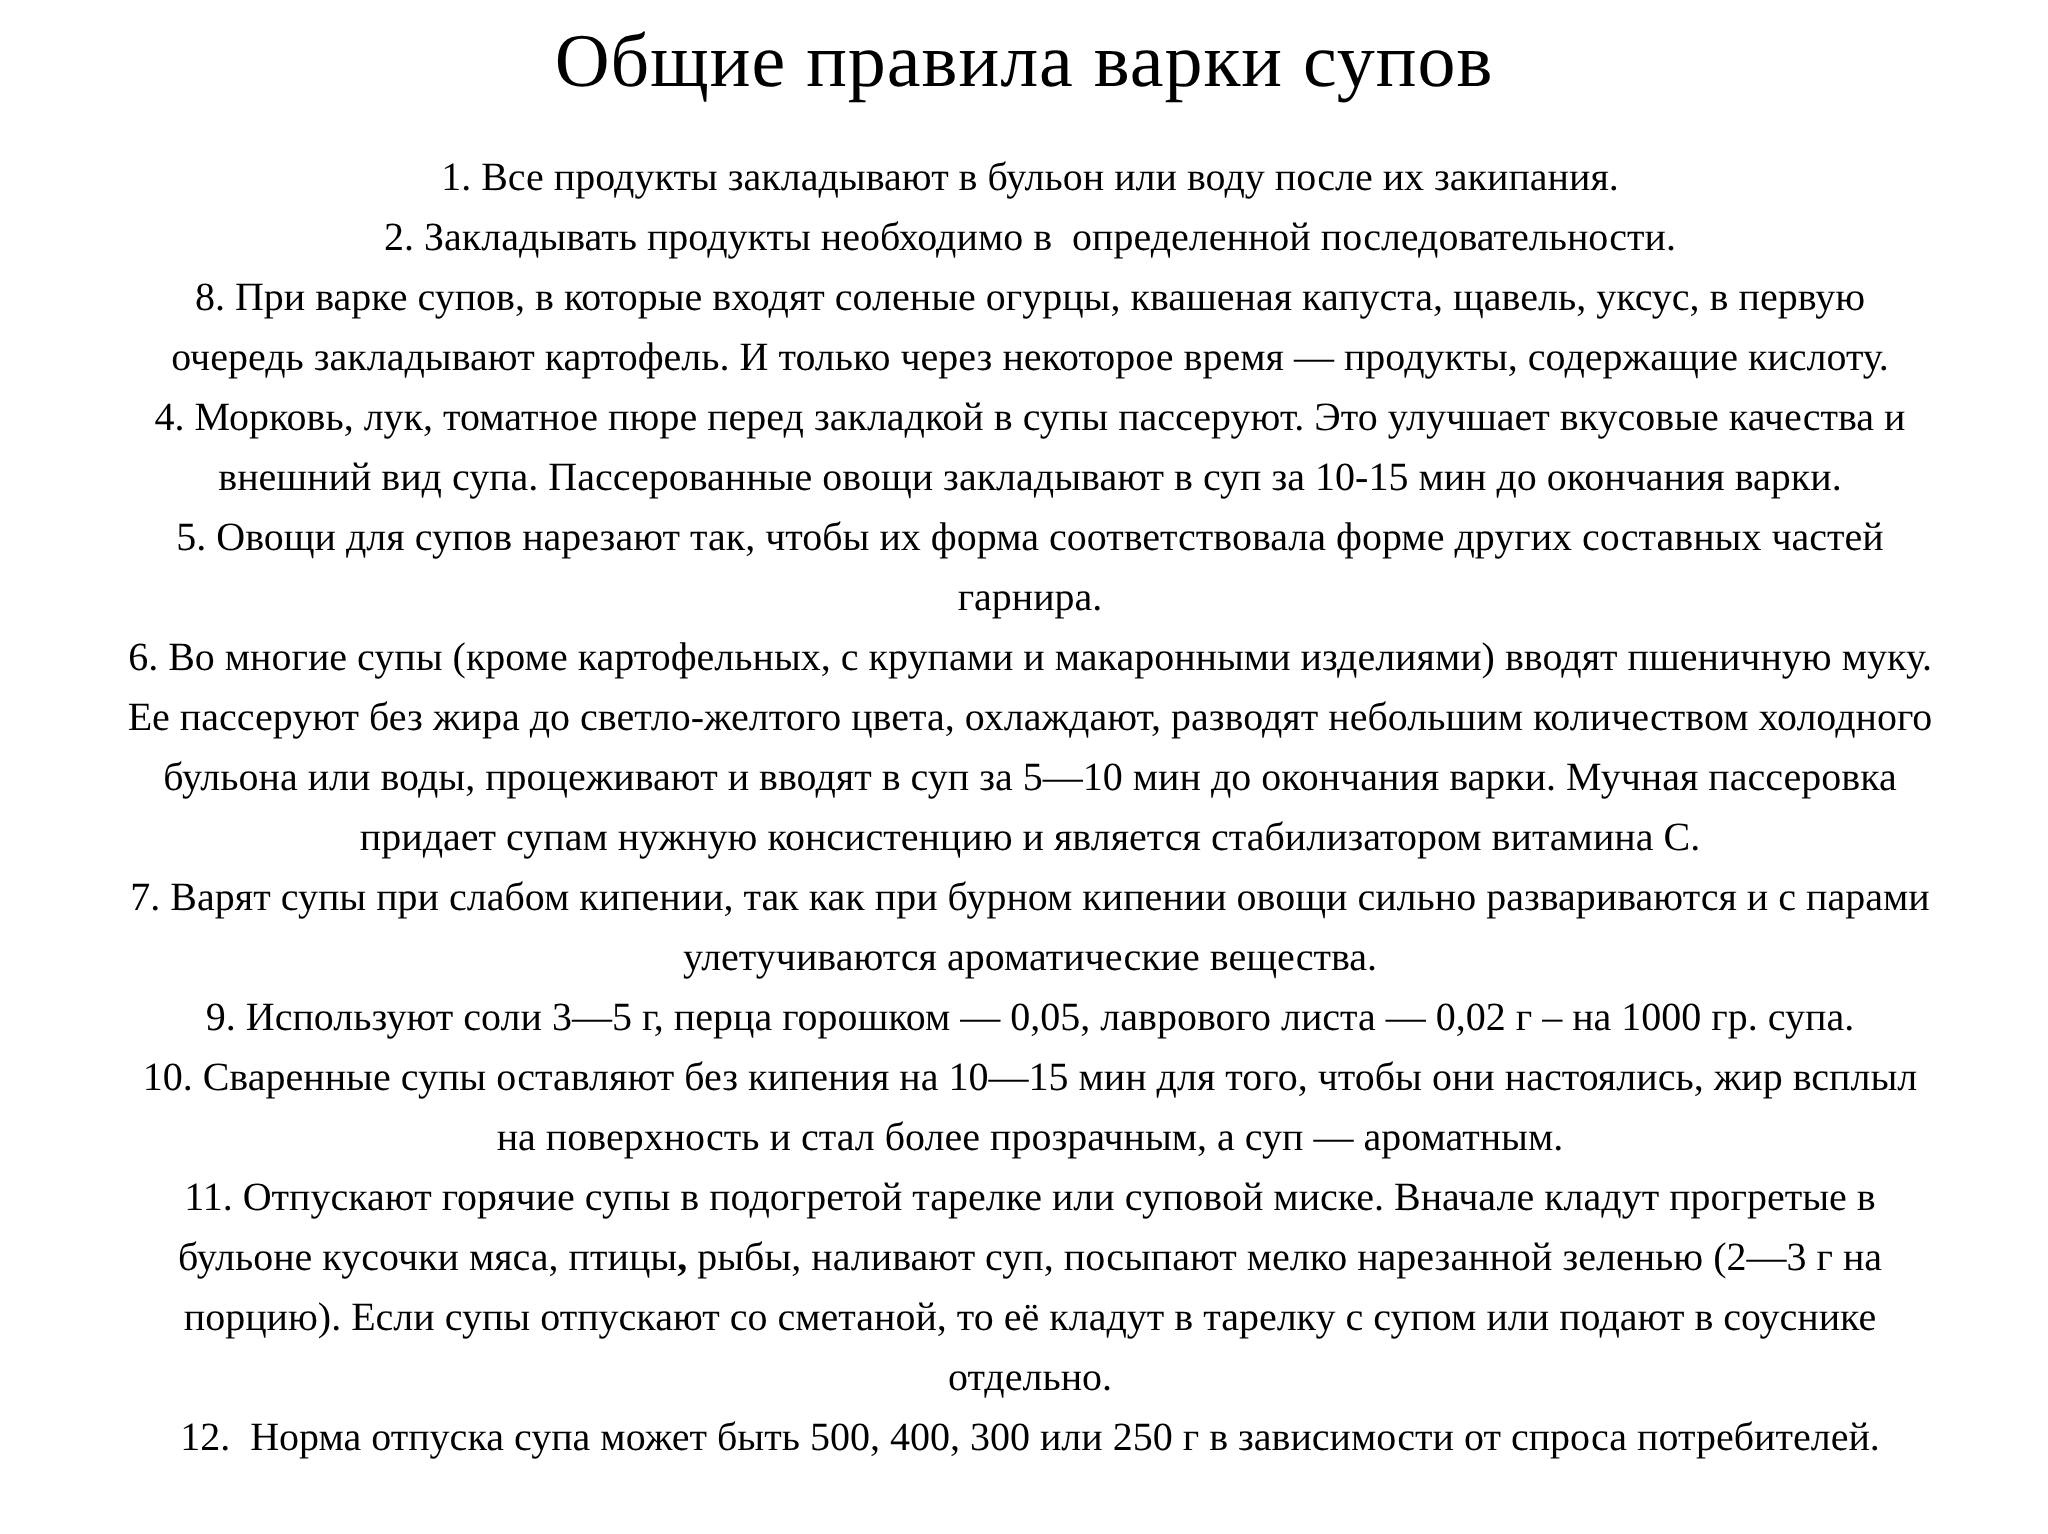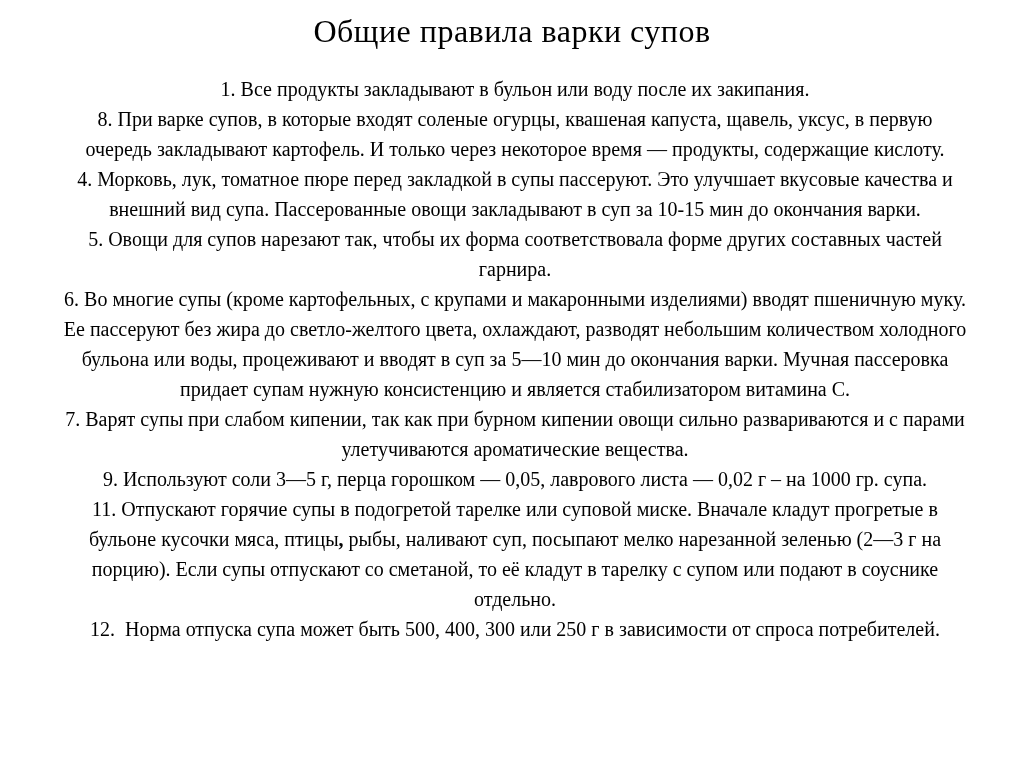--- a/index.html
+++ b/index.html
@@ -12,21 +12,21 @@
     width: 1024px;
     height: 767px;
     background: #ffffff;
     color: #000000;
     font-family: "Liberation Serif", "DejaVu Serif", serif;
     overflow: hidden;
     box-sizing: border-box;
   }
   .title {
     margin: 8px 0 20px 0;
-    font-size: 32px;
+    font-size: 38px;
     line-height: 46px;
     font-weight: 400;
     text-align: center;
     letter-spacing: 0.5px;
   }
   .content {
     width: 906px;
     margin: 0 0 0 62px;
     font-size: 20px;
     line-height: 30px;
@@ -41,22 +41,24 @@
     font-weight: 700;
   }
 </style>
 </head>
 <body>
 
 <div class="slide">
   <h1 class="title">Общие правила варки супов</h1>
   <div class="content">
     <p>1. Все продукты закладывают в бульон или воду после их закипания.</p>
+    <p>2. Закладывать продукты необходимо в  определенной последовательности.</p>
     <p>8. При варке супов, в которые входят соленые огурцы, квашеная капуста, щавель, уксус, в первую очередь закладывают картофель. И только через некоторое время — продукты, содержащие кислоту.</p>
     <p>4. Морковь, лук, томатное пюре перед закладкой в супы пассеруют. Это улучшает вкусовые качества и внешний вид супа. Пассерованные овощи закладывают в суп за 10-15 мин до окончания варки.</p>
     <p>5. Овощи для супов нарезают так, чтобы их форма соответствовала форме других составных частей гарнира.</p>
     <p>6. Во многие супы (кроме картофельных, с крупами и макаронными изделиями) вводят пшеничную муку. Ее пассеруют без жира до светло-желтого цвета, охлаждают, разводят небольшим количеством холодного бульона или воды, процеживают и вводят в суп за 5—10 мин до окончания варки. Мучная пассеровка придает супам нужную консистенцию и является стабилизатором витамина С.</p>
     <p>7. Варят супы при слабом кипении, так как при бурном кипении овощи сильно развариваются и с парами улетучиваются ароматические вещества.</p>
     <p>9. Используют соли 3—5 г, перца горошком — 0,05, лаврового листа — 0,02 г – на 1000 гр. супа.</p>
+    <p>10. Сваренные супы оставляют без кипения на 10—15 мин для того, чтобы они настоялись, жир всплыл на поверхность и стал более прозрачным, а суп — ароматным.</p>
     <p><span>11. Отпускают горячие супы в подогретой тарелке или суповой миске. Вначале кладут прогретые в бульоне кусочки мяса, птицы</span><span class="b">,</span><span> рыбы, наливают суп, посыпают мелко нарезанной зеленью (2—3 г на порцию). Если супы отпускают со сметаной, то её кладут в тарелку с супом или подают в соуснике отдельно.</span></p>
     <p>12.  Норма отпуска супа может быть 500, 400, 300 или 250 г в зависимости от спроса потребителей.</p>
   </div>
 </div>
 
 </body></html>

